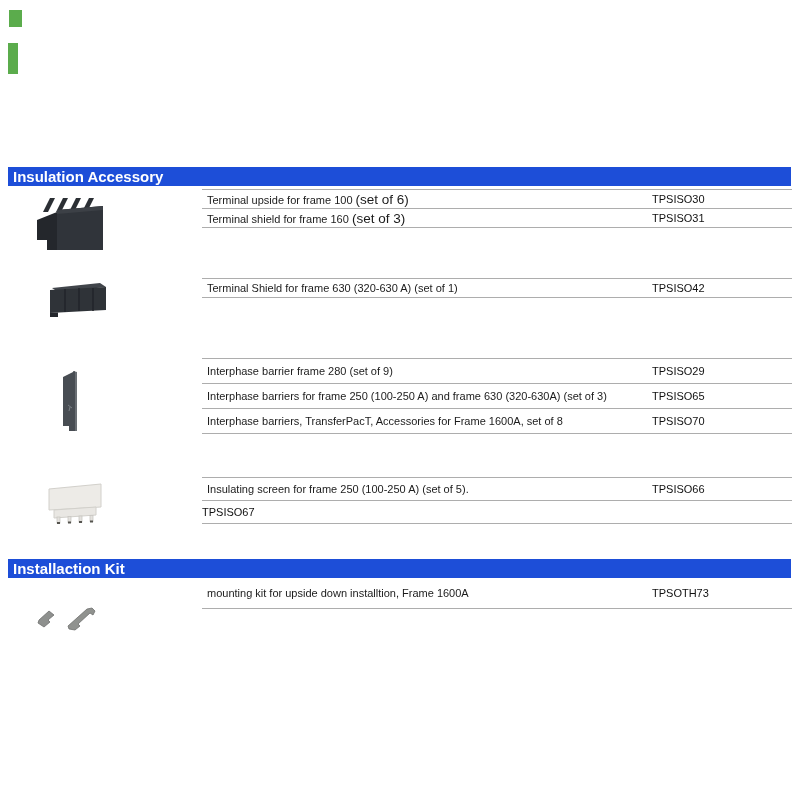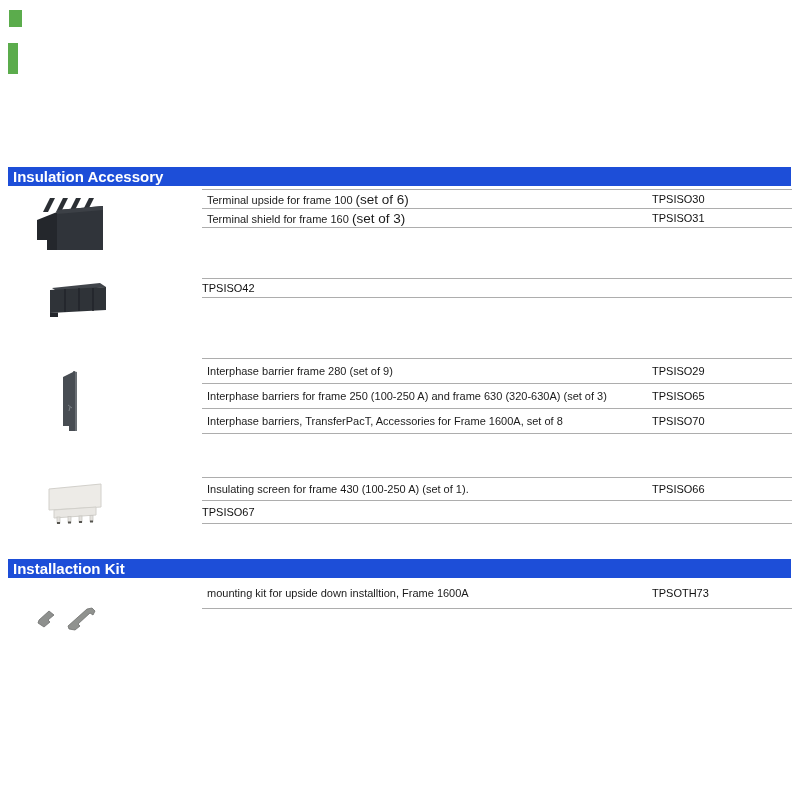--- a/index.html
+++ b/index.html
@@ -78,20 +78,21 @@
     <polygon points="4,10 52,5 58,9 10,14" fill="#41454b"></polygon>
     <polygon points="2,12 58,9 58,32 2,35" fill="#2f3338"></polygon>
     <line x1="17" y1="11" x2="17" y2="34" stroke="#22252a" stroke-width="1.5"></line>
     <line x1="31" y1="10" x2="31" y2="33" stroke="#22252a" stroke-width="1.5"></line>
     <line x1="45" y1="10" x2="45" y2="33" stroke="#22252a" stroke-width="1.5"></line>
     <polygon points="2,35 10,34.6 10,39 2,39" fill="#24272c"></polygon>
   </svg>
 
   <div class="grp g19" style="top:278px;">
     <div class="row">
+      <div class="desc">Terminal Shield for frame 630 (320-630 A) (set of 1)</div>
       <div class="ref">TPSISO42</div>
     </div>
   </div>
 
   <svg class="pimg" id="img-barrier" width="22" height="66" viewBox="0 0 22 66" aria-label="interphase-barrier-image">
     <polygon points="14,2 18,3 18,62 14,62" fill="#6a6f74"></polygon>
     <polygon points="4,8 16,2 16,62 10,62 10,57 4,57" fill="#484d53"></polygon>
     <line x1="9" y1="36" x2="13" y2="39" stroke="#7a8085" stroke-width="1"></line>
     <line x1="11" y1="38" x2="10" y2="42" stroke="#7a8085" stroke-width="1"></line>
   </svg>
@@ -119,21 +120,21 @@
     <rect x="32" y="35" width="3" height="6" fill="#e4e2de" stroke="#c9c7c2" stroke-width="0.8"></rect>
     <rect x="43" y="34.5" width="3" height="6" fill="#e4e2de" stroke="#c9c7c2" stroke-width="0.8"></rect>
     <rect x="10" y="41" width="3" height="2" fill="#55544f"></rect>
     <rect x="21" y="40.5" width="3" height="2" fill="#55544f"></rect>
     <rect x="32" y="40" width="3" height="2" fill="#55544f"></rect>
     <rect x="43" y="39.5" width="3" height="2" fill="#55544f"></rect>
   </svg>
 
   <div class="grp g23" style="top:477px;">
     <div class="row">
-      <div class="desc">Insulating screen for frame 430 (100-250 A) (set of 1).</div>
+      <div class="desc">Insulating screen for frame 250 (100-250 A) (set of 5).</div>
       <div class="ref">TPSISO66</div>
     </div>
     <div class="row">
       <div class="ref">TPSISO67</div>
     </div>
   </div>
 
   <div class="bar" id="bar-installation">Installaction Kit</div>
 
   <svg class="pimg" id="img-kit" width="70" height="32" viewBox="0 0 70 32" aria-label="mounting-kit-image">

